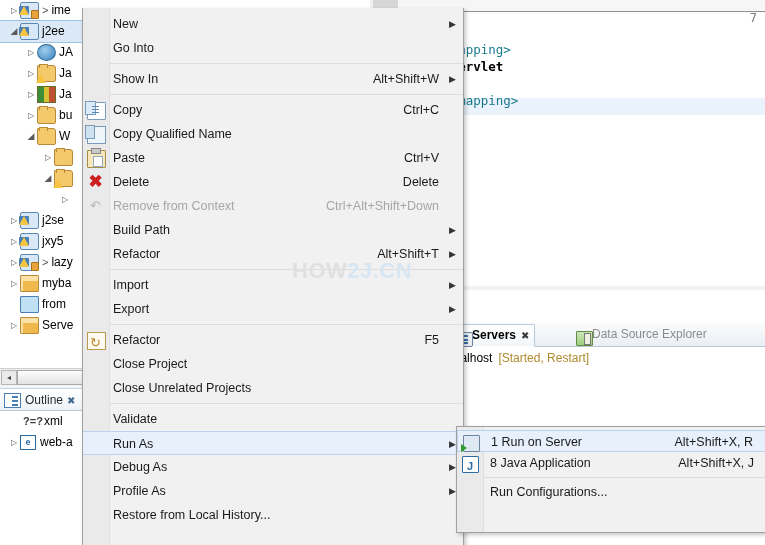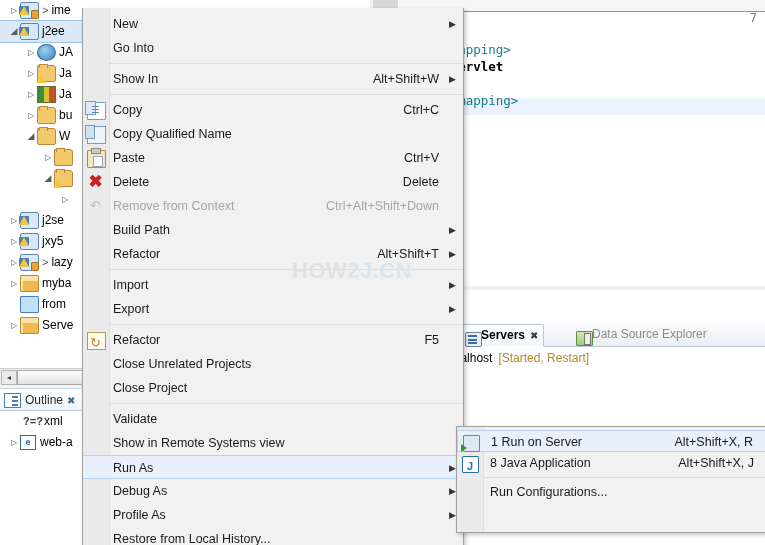--- a/index.html
+++ b/index.html
@@ -211,21 +211,21 @@
 </div>
 <div class="abs" id="sash2"></div>
 
 <div class="abs" id="vline"></div>
 <div class="abs" id="servers">
   <div id="srv-white"></div>
   <div id="srv-tabbar">
     <div class="stab" style="left:6px;">
       <span>Properties</span>
     </div>
-    <div class="stab active" style="left:81px;text-align:right;">
+    <div class="stab active" style="left:72px;text-align:right;">
       <span class="sico ic-servers"></span><span>Servers</span><span class="xclose">✖</span>
     </div>
     <div class="stab" style="left:198px;">
       <span class="sico ic-dse"></span><span>Data Source Explorer</span>
     </div>
   </div>
   <div id="srv-row">
     <span class="srvname">7.0 Server at localhost</span><span class="srvstate">[Started, Restart]</span>
   </div>
 </div>
@@ -293,31 +293,28 @@
         <span class="milabel">Export</span>
         <span class="miarrow">▶</span>
       </div>
       <div class="msep"></div>
       <div class="mi">
         <span class="mico mi-refresh"></span>
         <span class="milabel">Refactor</span>
         <span class="miaccel">F5</span>
       </div>
       <div class="mi">
+        <span class="milabel">Close Project</span>
+      </div>
+      <div class="mi">
         <span class="milabel">Close Unrelated Projects</span>
       </div>
-      <div class="mi">
-        <span class="milabel">Close Project</span>
-      </div>
       <div class="msep"></div>
       <div class="mi">
         <span class="milabel">Validate</span>
-      </div>
-      <div class="mi">
-        <span class="milabel">Show in Remote Systems view</span>
       </div>
       <div class="mi sel">
         <span class="milabel">Run As</span>
         <span class="miarrow">▶</span>
       </div>
       <div class="mi">
         <span class="milabel">Debug As</span>
         <span class="miarrow">▶</span>
       </div>
       <div class="mi">

